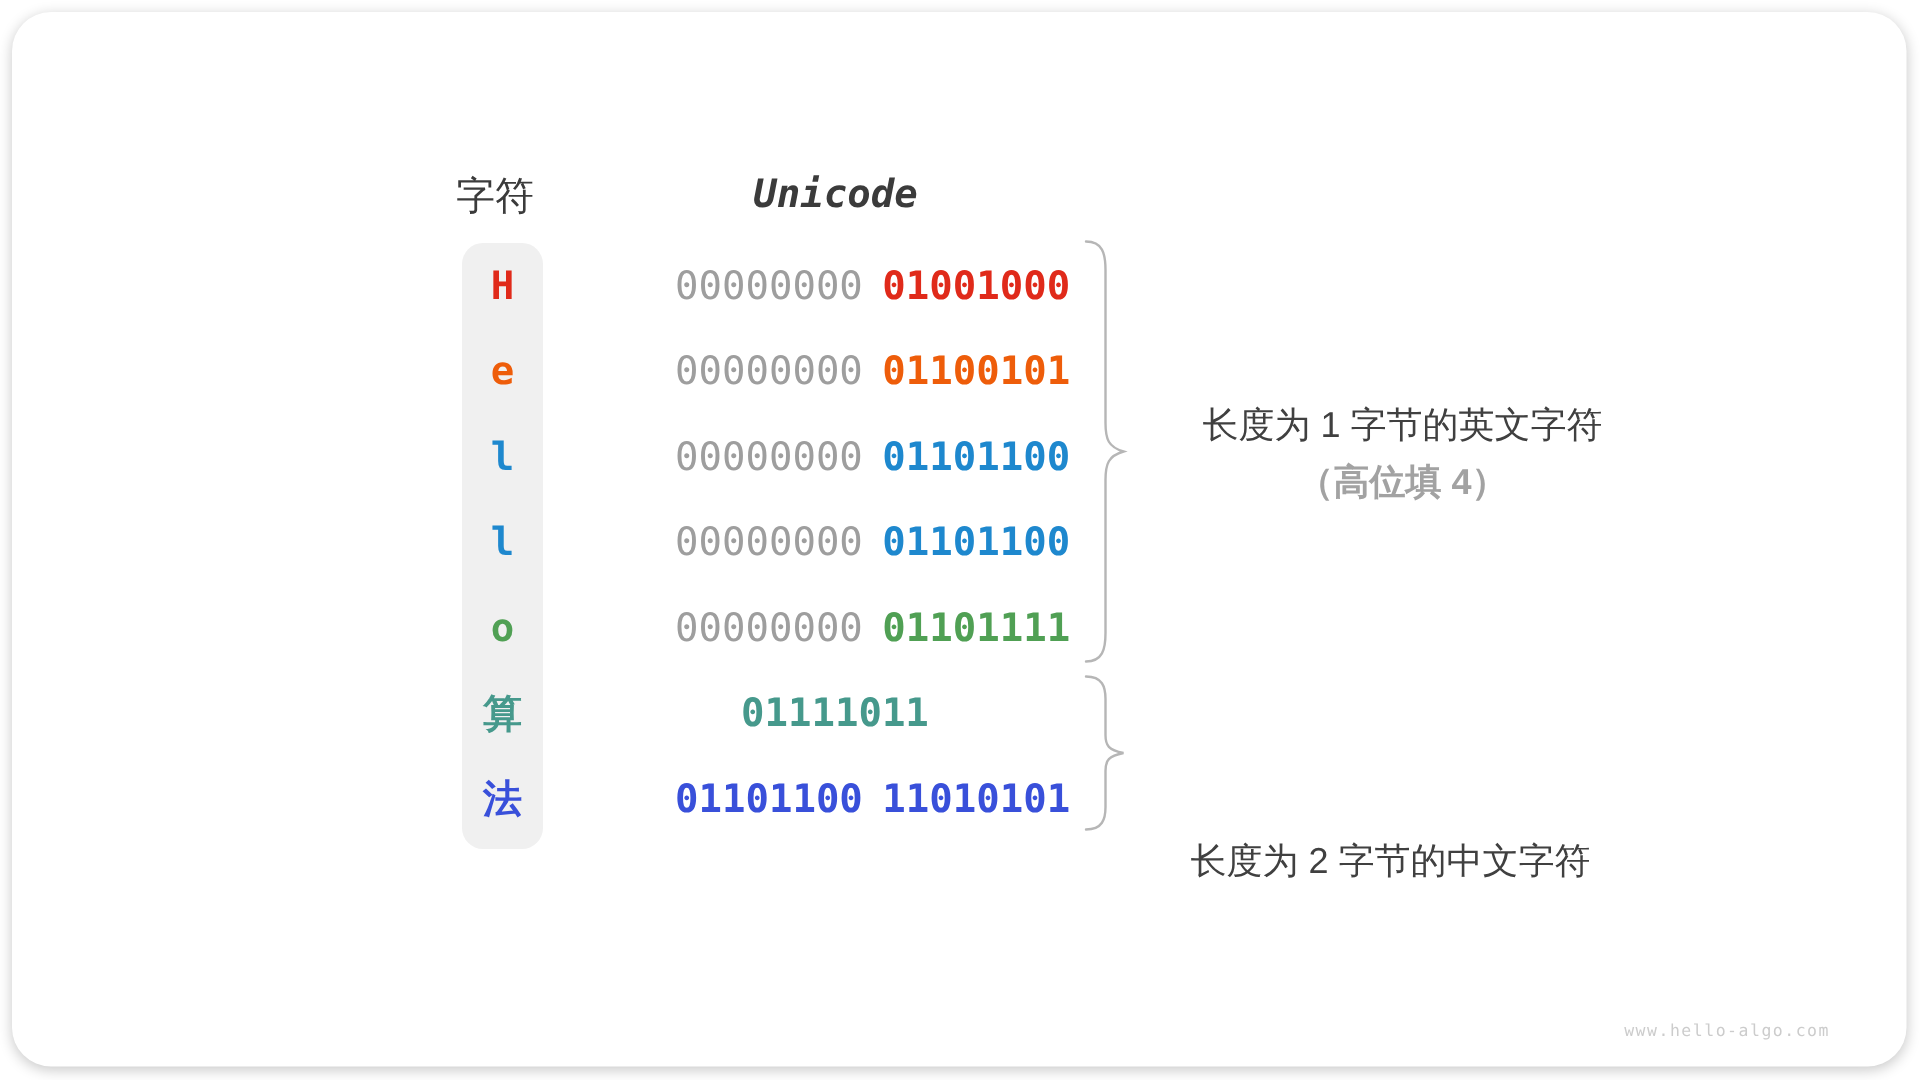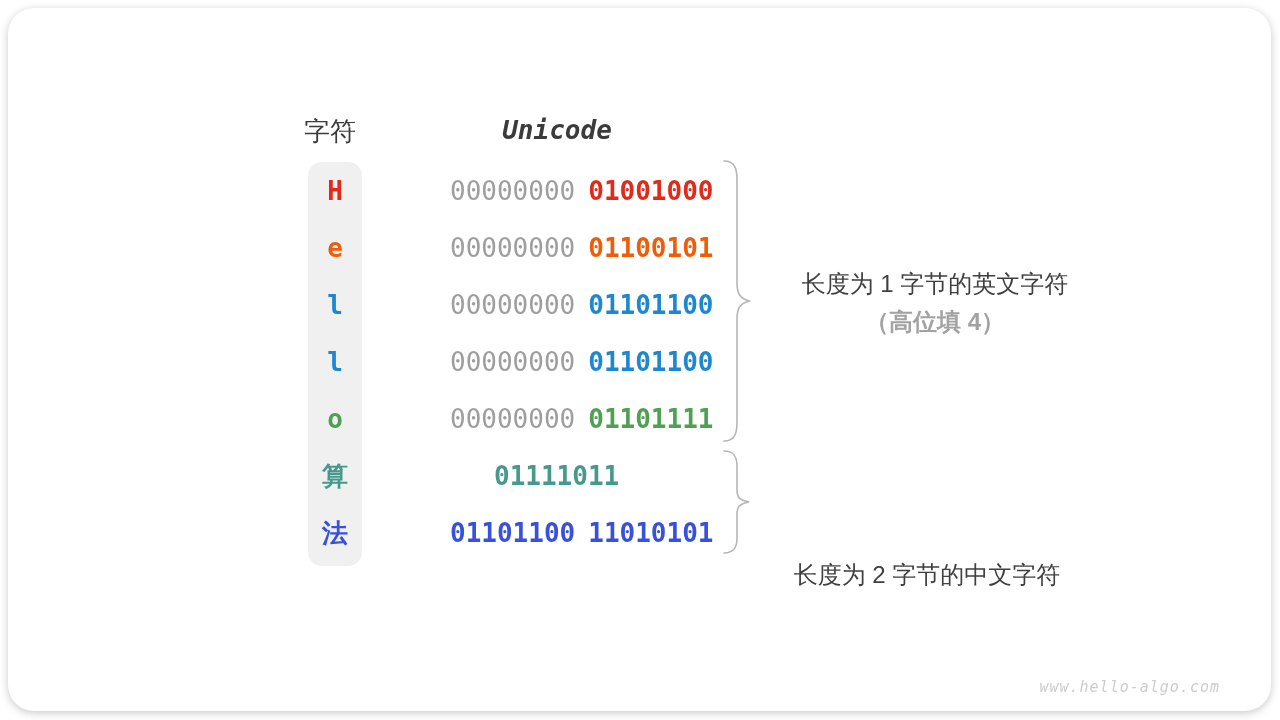--- a/index.html
+++ b/index.html
@@ -39,21 +39,21 @@
 
   
   .caption{font-size:24px;text-align:center;line-height:38px;}
   .cap-main{color:#404040;font-weight:500;}
   .cap-sub{color:#a2a2a2;font-weight:700;}
   .cap1{left:935px;top:303px;}
   .cap2{left:927px;top:529px;margin-top:46px;}
 
   .watermark{
     right:60px;top:687px;transform:translateY(-50%);
-    font-size:15px;color:#cccccc;letter-spacing:1px;font-style:italic;
+    font-size:11px;color:#cccccc;letter-spacing:1px;
   }
 </style>
 </head>
 <body>
 
 <div class="card"></div>
 
 <div class="abs center hdr-char">字符</div>
 <div class="abs center hdr-unicode mono">Unicode</div>
 

